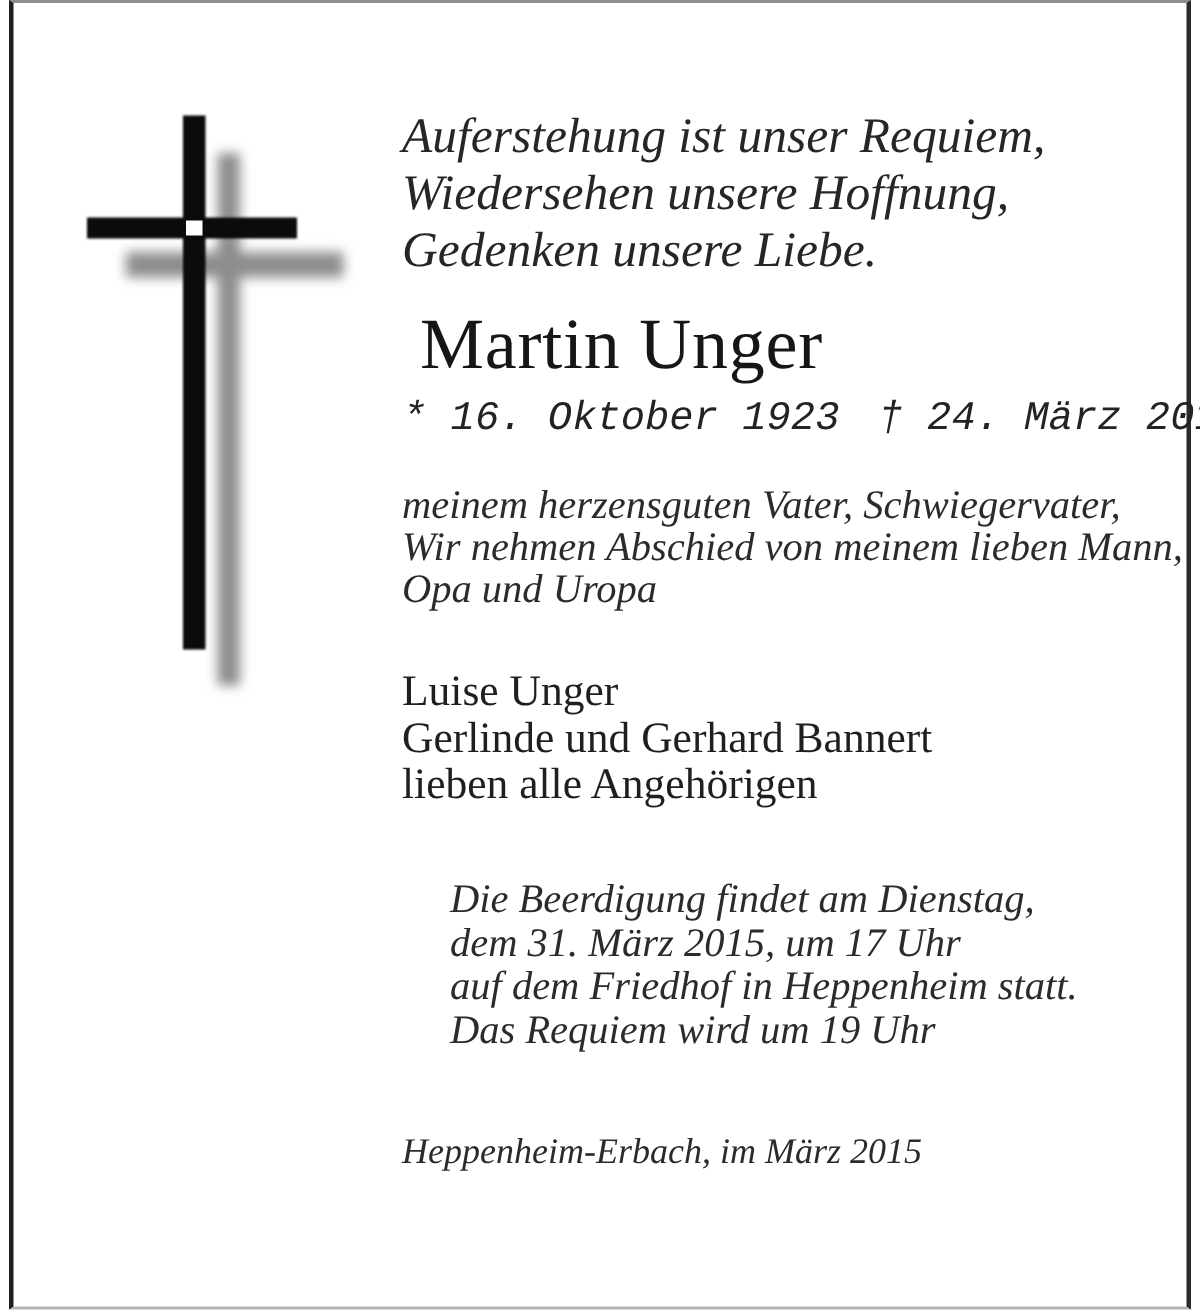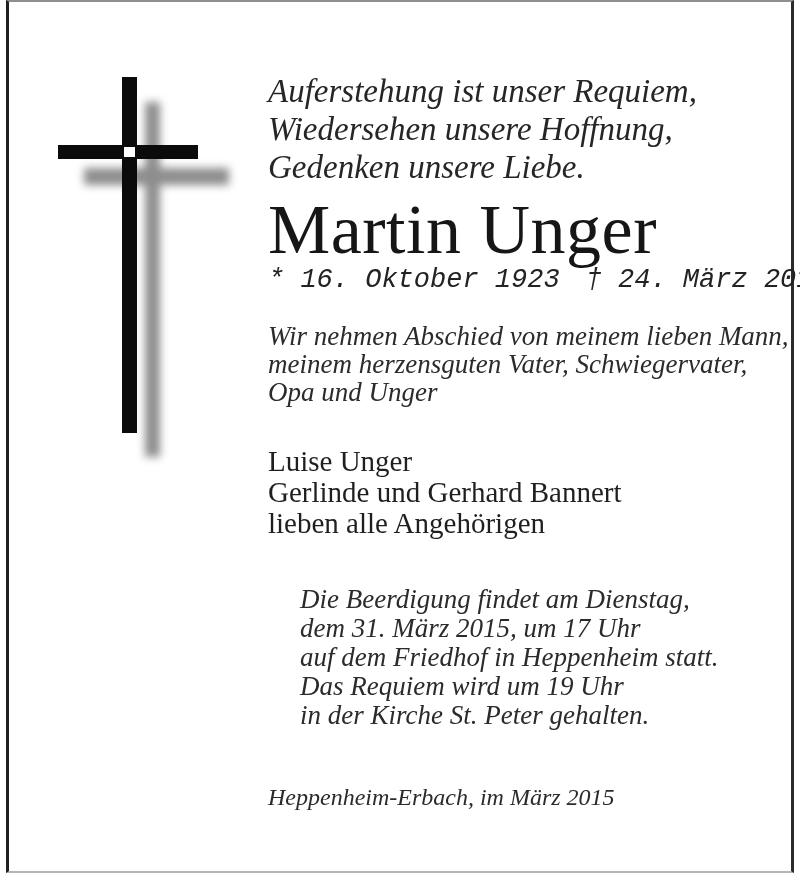--- a/index.html
+++ b/index.html
@@ -57,22 +57,22 @@
     width: 510px;
   }
   .content div { white-space: nowrap; }
   .epigraph {
     font-style: italic;
     font-size: 33px;
     line-height: 38px;
     color: #262626;
   }
   .deceased-name {
-    margin: 14px 0 0 0;
-    font-size: 70px;
+    margin: 14px 0 0 12px;
+    font-size: 48px;
     line-height: 60px;
     font-weight: normal;
     color: #161616;
     letter-spacing: 0.5px;
   }
   .life-dates {
     margin-top: 4px;
     font-style: italic;
     font-size: 27px;
     line-height: 32px;
@@ -129,34 +129,33 @@
     <div>Gedenken unsere Liebe.</div>
   </div>
 
   <h1 class="deceased-name">Martin Unger</h1>
 
   <div class="life-dates">
     <span>* 16. Oktober 1923</span><span class="date-gap"></span><span>† 24. März 2015</span>
   </div>
 
   <div class="farewell">
+    <div>meinem herzensguten Vater, Schwiegervater,</div>
     <div>Wir nehmen Abschied von meinem lieben Mann,</div>
-    <div>meinem herzensguten Vater, Schwiegervater,</div>
-    <div>Opa und Unger</div>
+    <div>Opa und Uropa</div>
   </div>
 
   <div class="mourners">
     <div>Luise Unger</div>
     <div>Gerlinde und Gerhard Bannert</div>
     <div>lieben alle Angehörigen</div>
   </div>
 
   <div class="funeral">
     <div>Die Beerdigung findet am Dienstag,</div>
     <div>dem 31. März 2015, um 17 Uhr</div>
     <div>auf dem Friedhof in Heppenheim statt.</div>
     <div>Das Requiem wird um 19 Uhr</div>
-    <div>in der Kirche St. Peter gehalten.</div>
   </div>
 
   <div class="closing">Heppenheim-Erbach, im März 2015</div>
 
 </div>
 
 </body></html>

